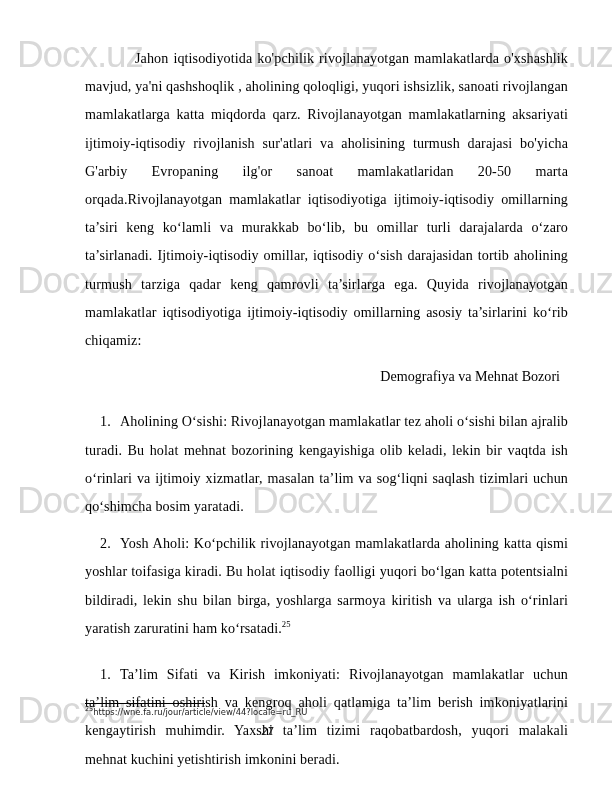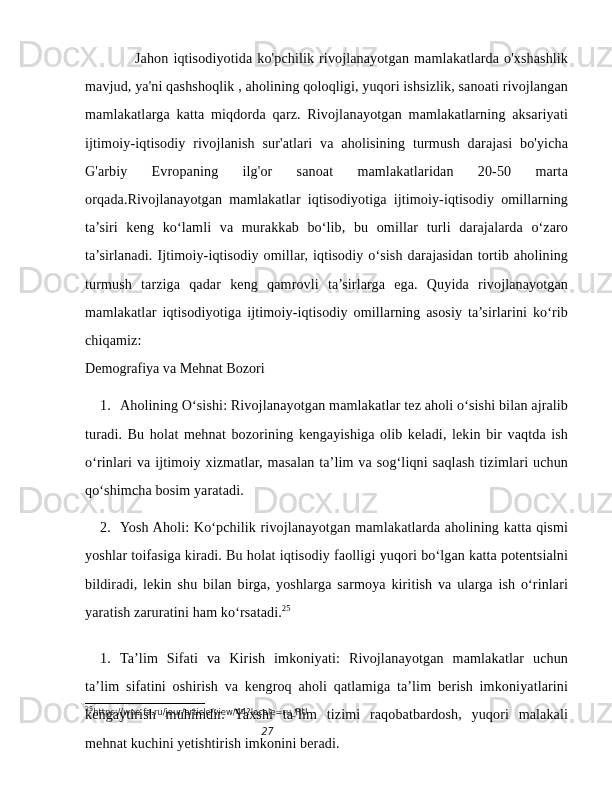--- a/index.html
+++ b/index.html
@@ -60,24 +60,24 @@
     margin: 0;
     font-size: 14.1px;
     line-height: 28.2px;
     text-align: justify;
     text-justify: inter-word;
     letter-spacing: 0.1px;
   }
   p.para.first { text-indent: 50px; }
 
   p.heading {
-    margin: 0;
-    font-size: 14.1px;
-    line-height: 28.2px;
-    text-align: left;
+    margin: 8px;
+    font-size: 14.1px;
+    line-height: 28.2px;
+    text-align: right;
     white-space: nowrap;
   }
 
   .spacer-sm { height: 9px; }
 
   ol.numlist {
     margin: 0;
     padding: 0;
     list-style: none;
   }

